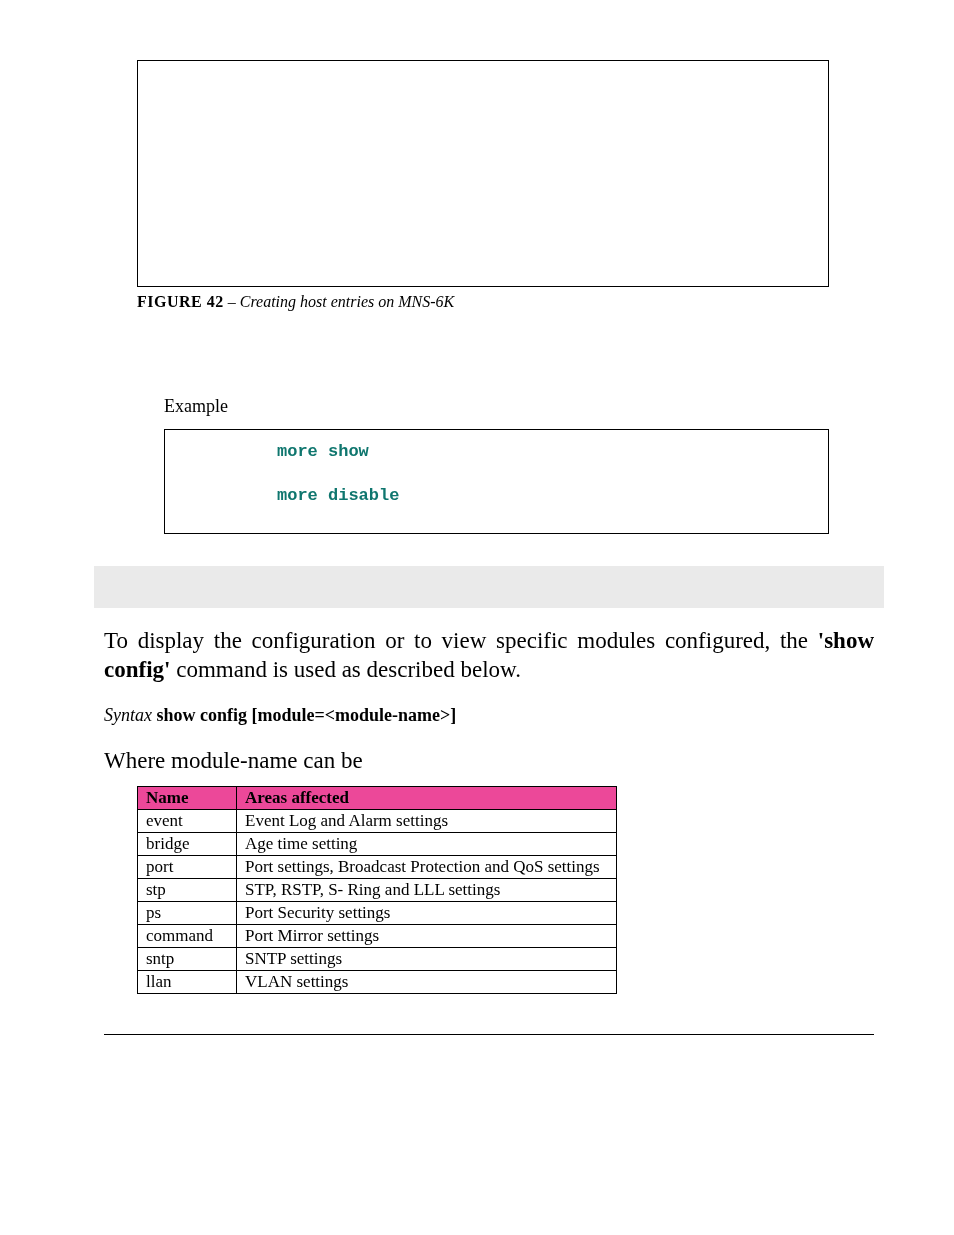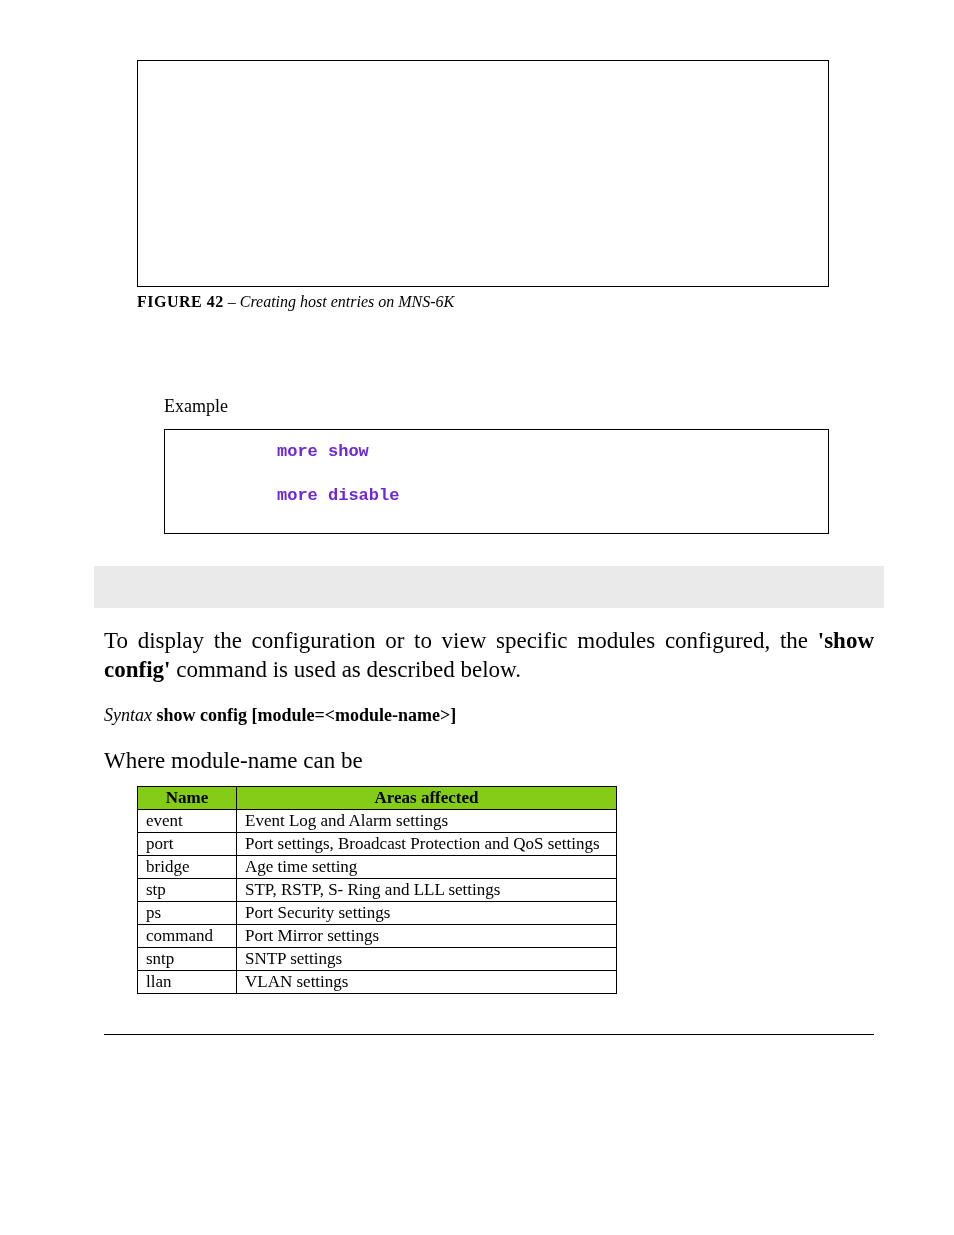--- a/index.html
+++ b/index.html
@@ -38,21 +38,21 @@
     font-size: 18px;
   }
   .figure-box-code {
     border: 1px solid #000;
     margin: 0 0 4px 60px;
     width: 663px;
     padding: 10px 0 25px 0;
   }
   .code-line {
     font-family: "Courier New", monospace;
-    color: #6d28d9;
+    color: #0f766e;
     font-weight: bold;
     font-size: 17px;
     margin-left: 112px;
     line-height: 1.4;
   }
   .code-gap { height: 20px; }
   .gray-band {
     background: #eaeaea;
     height: 42px;
     margin: 32px 0 18px -10px;
@@ -71,23 +71,23 @@
   }
   .syntax-line .syntax-label { font-style: italic; }
   .syntax-line .syntax-cmd { font-weight: bold; }
   .module-table {
     border-collapse: collapse;
     margin: 8px 0 0 33px;
     width: 480px;
     font-size: 17px;
   }
   .module-table th {
-    background: #84cc16;
+    background: #ec4899;
     border: 1px solid #000;
-    text-align: center;
+    text-align: left;
     font-weight: bold;
     padding: 1px 8px;
   }
   .module-table td {
     border: 1px solid #000;
     padding: 1px 8px;
     vertical-align: top;
   }
   .module-table .col-name { width: 82px; }
   .footer-rule {
@@ -132,26 +132,26 @@
         <th class="col-name">Name</th>
         <th>Areas affected</th>
       </tr>
     </thead>
     <tbody>
       <tr>
         <td>event</td>
         <td>Event Log and Alarm settings</td>
       </tr>
       <tr>
+        <td>bridge</td>
+        <td>Age time setting</td>
+      </tr>
+      <tr>
         <td>port</td>
         <td>Port settings, Broadcast Protection and QoS settings</td>
-      </tr>
-      <tr>
-        <td>bridge</td>
-        <td>Age time setting</td>
       </tr>
       <tr>
         <td>stp</td>
         <td>STP, RSTP, S- Ring and LLL settings</td>
       </tr>
       <tr>
         <td>ps</td>
         <td>Port Security settings</td>
       </tr>
       <tr>

